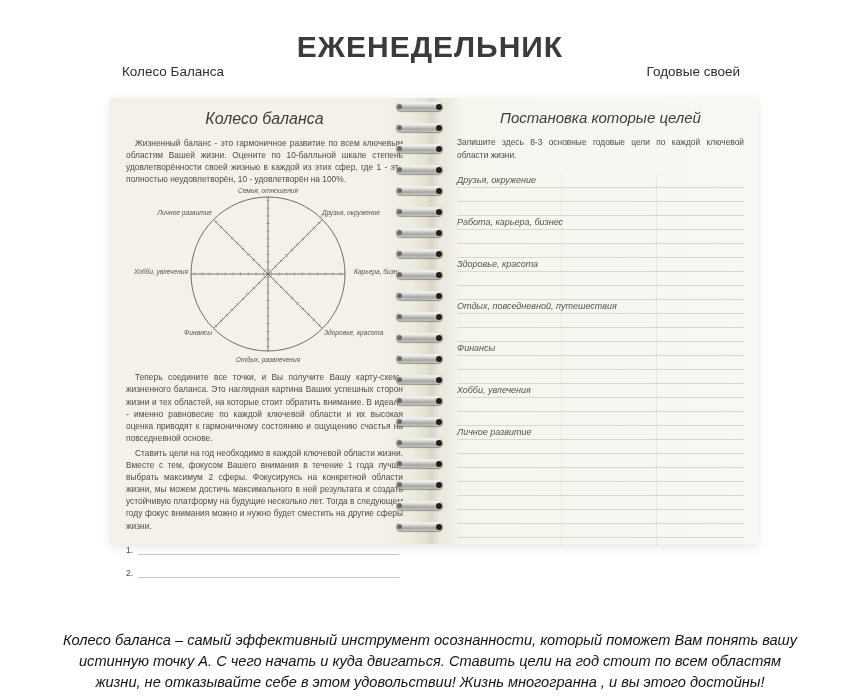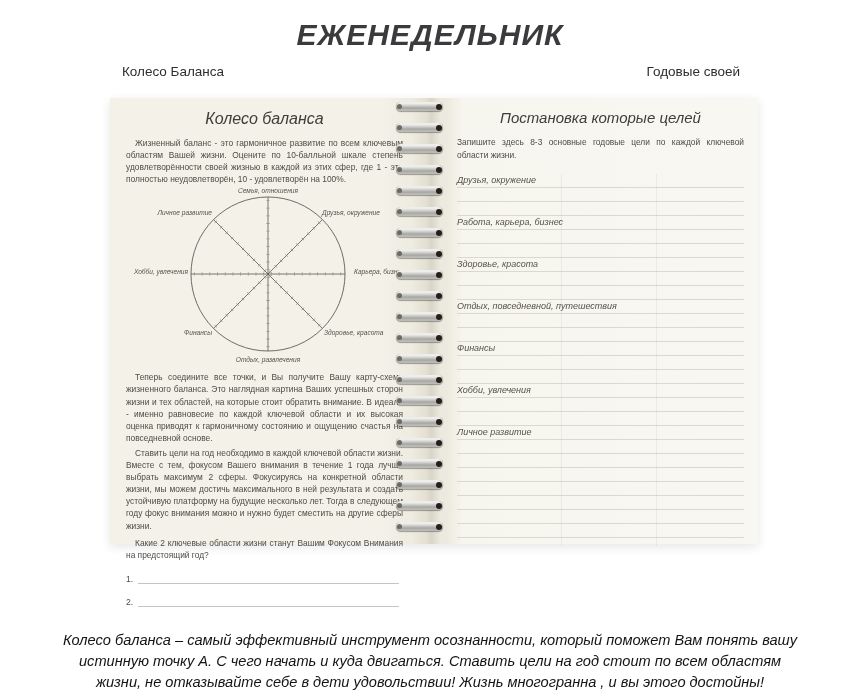--- a/index.html
+++ b/index.html
@@ -1,22 +1,22 @@
 <!DOCTYPE html>
 <html><head>
 <meta charset="utf-8">
 <style>
   * { margin:0; padding:0; box-sizing:border-box; }
   html,body { width:860px; height:700px; background:#ffffff; overflow:hidden;
               font-family:"Liberation Sans", sans-serif; }
   .stage { position:relative; width:860px; height:700px; background:#fff; }
 
   
-  .main-title { position:absolute; top:18px; left:0; width:860px; text-align:center;
-    font-size:30px; font-weight:bold; font-style:italic; letter-spacing:1px; color:#3b3b3d; }
+  .main-title { position:absolute; top:30px; left:0; width:860px; text-align:center;
+    font-size:30px; font-weight:bold; letter-spacing:1px; color:#3b3b3d; }
   .sub-labels { position:absolute; top:64px; left:122px; right:120px;
     display:flex; justify-content:space-between; font-size:13.5px; color:#2e2e2e; }
 
   
   .notebook { position:absolute; left:110px; top:98px; width:648px; height:446px;
     background:linear-gradient(90deg,#ece9dd 0 48%,#d9d5c7 49.6%,#ece9e0 51%,#f1efe8 100%);
     box-shadow:0 3px 10px rgba(0,0,0,0.10); }
   .page { position:absolute; top:0; height:446px; }
   .page-left { left:0; width:317px;
     background:linear-gradient(90deg,#f3f1e8 0 86%,#eeebe0 95%,#e3dfd1 100%);
@@ -118,21 +118,20 @@
         <span class="wheel-label wl-right">Карьера, бизнес</span>
         <span class="wheel-label wl-br">Здоровье, красота</span>
         <span class="wheel-label wl-bottom">Отдых, развлечения</span>
         <span class="wheel-label wl-bl">Финансы</span>
         <span class="wheel-label wl-left">Хобби, увлечения</span>
         <span class="wheel-label wl-tl">Личное развитие</span>
       </div>
 
       <div class="para lp-p2">Теперь соедините все точки, и Вы получите Вашу карту-схему  жизненного баланса. Это наглядная картина Ваших успешных сторон жизни  и тех областей, на которые стоит обратить внимание. В идеале - именно равновесие по каждой ключевой области и их высокая оценка приводят к гармоничному состоянию и ощущению счастья на повседневной основе.</div>
       <div class="para lp-p3">Ставить цели на год необходимо в каждой ключевой области жизни. Вместе с тем, фокусом Вашего внимания в течение 1 года лучше выбрать максимум 2 сферы.  Фокусируясь  на  конкретной  области  жизни,  мы  можем  достичь максимального в ней результата и создать устойчивую платформу на будущие несколько лет. Тогда в следующем году фокус внимания можно и нужно будет сместить на другие сферы жизни.</div>
-      <div class="para lp-question">Какие 2 ключевые области жизни станут Вашим Фокусом Внимания на предстоящий год?</div>
 
       <div class="answers">
         <div class="answer-row">
           <span class="num">1.</span>
           <span class="write-line"></span>
         </div>
         <div class="answer-row">
           <span class="num">2.</span>
           <span class="write-line"></span>
         </div>
@@ -271,14 +270,14 @@
           <span class="hole-right"></span>
         </div>
         <div class="ring" style="top: 420px;">
           <span class="wire"></span>
           <span class="hole-left"></span>
           <span class="hole-right"></span>
         </div>
       </div>
   </div>
 
-  <div class="caption">Колесо баланса – самый эффективный инструмент осознанности, который поможет Вам понять вашу истинную точку А. С чего начать и куда двигаться. Ставить цели на год стоит по всем областям жизни, не отказывайте себе в дети удовольствии! Жизнь многогранна , и вы этого достойны!</div>
+  <div class="caption">Колесо баланса – самый эффективный инструмент осознанности, который поможет Вам понять вашу истинную точку А. С чего начать и куда двигаться. Ставить цели на год стоит по всем областям жизни, не отказывайте себе в этом удовольствии! Жизнь многогранна , и вы этого достойны!</div>
 </div>
 
 </body></html>

